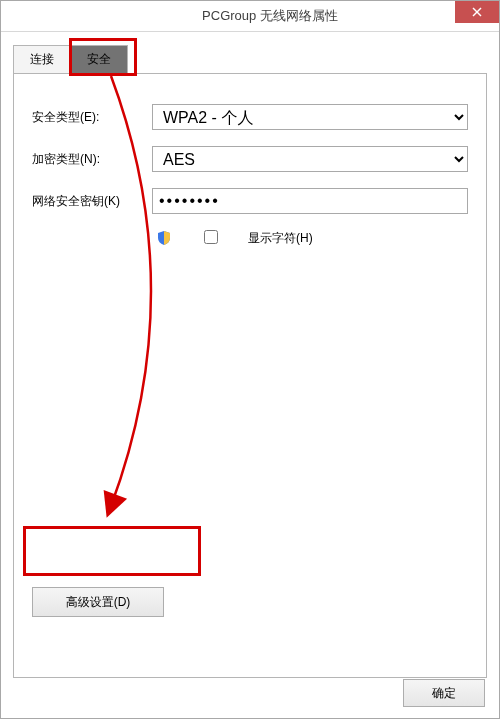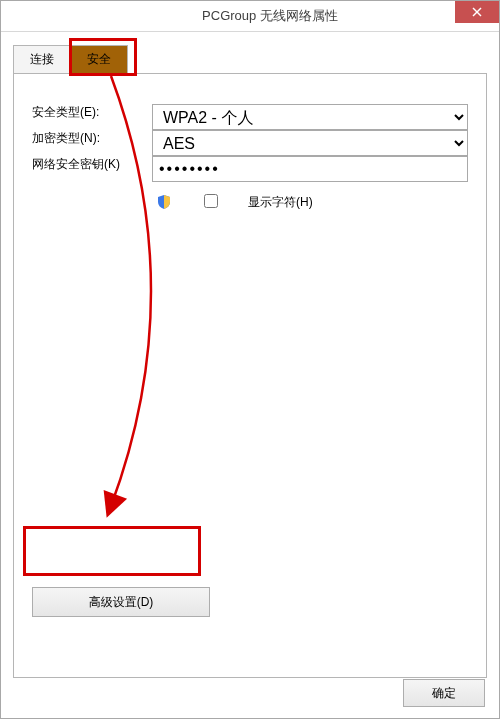--- a/index.html
+++ b/index.html
@@ -65,40 +65,40 @@
     margin-right: 0px;
     position: relative;
     cursor: pointer;
     top: 1px;
     border-bottom: 1px solid #b5b5b5;
   }
   .tab.inactive {
     background: #f4f4f4;
   }
   .tab.active {
-    background: #a16207;
+    background: #737373;
     border-bottom-color: #fff;
     z-index: 3;
   }
   .tab + .tab {
     margin-left: -1px;
   }
   .tabpanel {
     border: 1px solid #b5b5b5;
     box-sizing: border-box;
     position: relative;
     height: 605px;
     background: #fff;
     z-index: 1;
     padding: 30px 18px 18px 18px;
   }
   .formrow {
     display: flex;
-    align-items: flex-start;
-    margin-bottom: 0;
+    align-items: center;
+    margin-bottom: 16px;
   }
   .formrow .lbl {
     width: 120px;
     font-size: 12px;
     color: #000;
   }
   .formrow .ctrl {
     flex: 1;
   }
   select.win, .text-input {
@@ -131,21 +131,21 @@
     margin: 0 6px 0 0;
     width: 14px;
     height: 14px;
   }
   .adv-btn-wrap {
     position: absolute;
     left: 18px;
     bottom: 60px;
   }
   .adv-btn {
-    width: 178px;
+    width: 132px;
     height: 30px;
     border: 1px solid #adadad;
     background: linear-gradient(#f5f5f5, #e6e6e6);
     font-family: inherit;
     font-size: 12px;
     cursor: pointer;
     margin-top: 20px;
   }
   .footer {
     position: absolute;

